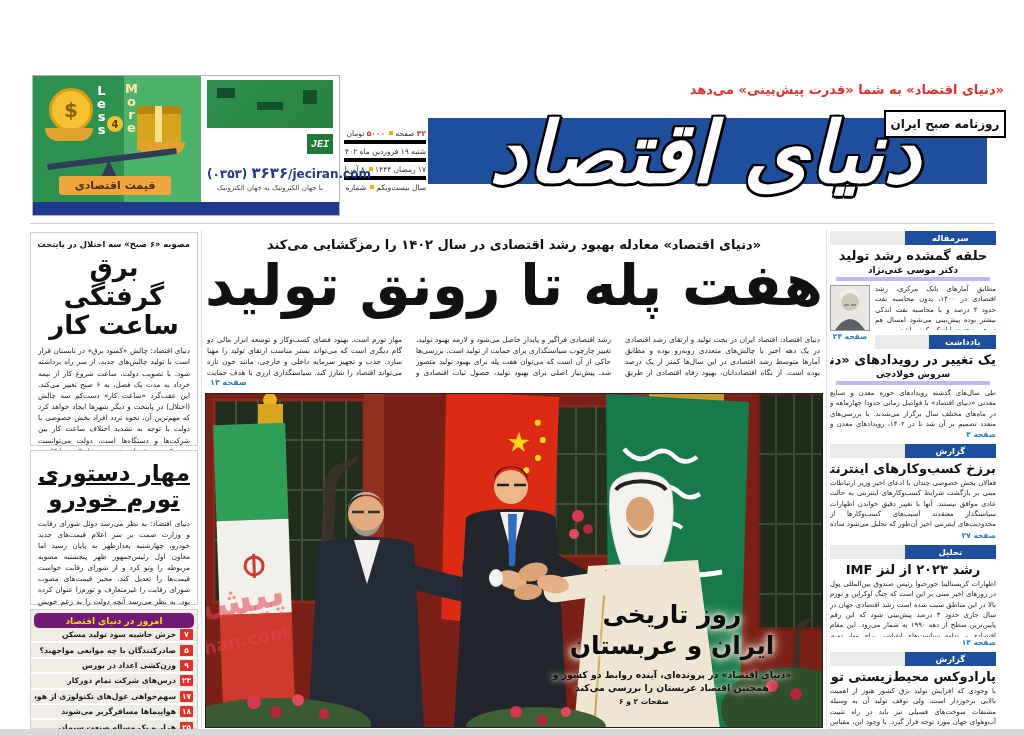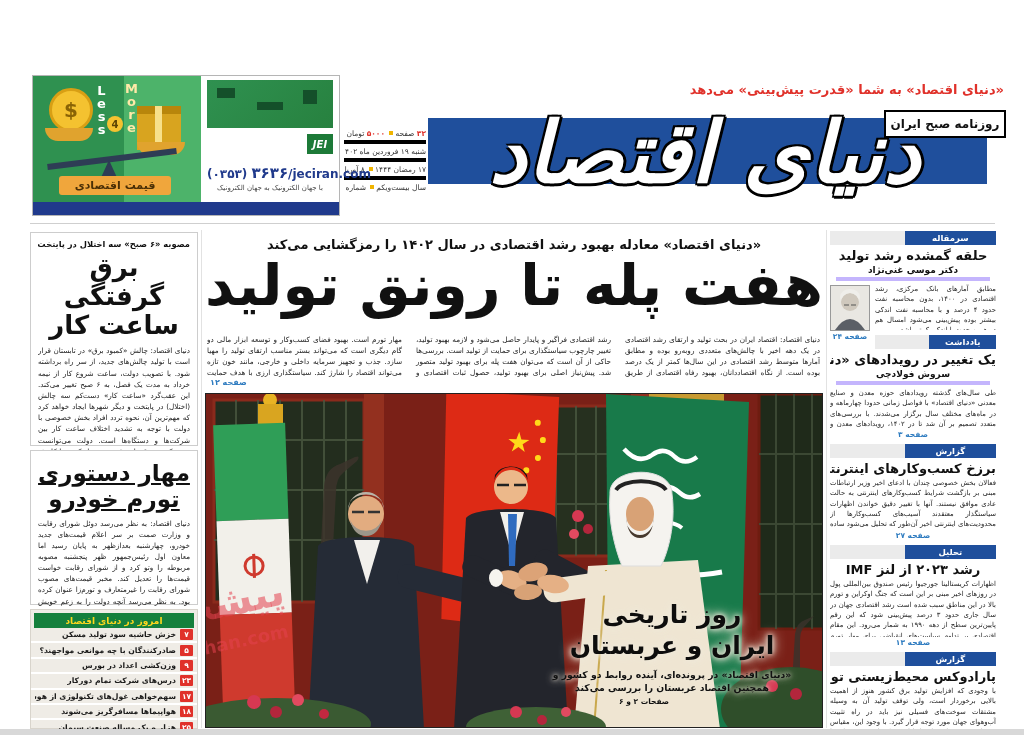--- a/index.html
+++ b/index.html
@@ -34,21 +34,21 @@
         border-right:10px solid transparent;border-bottom:22px solid #2e3d55;}
   .vword{position:absolute;color:#fff;font-weight:bold;font-size:13px;width:13px;line-height:1;word-break:break-all;text-align:center;direction:ltr;}
   .w-less{left:62px;top:8px;} .w-more{left:92px;top:6px;color:#ffe9a8;}
   .circle4{position:absolute;left:74px;top:40px;width:16px;height:16px;border-radius:50%;background:#f4c230;
         color:#5c4404;font-size:10px;font-weight:bold;display:flex;align-items:center;justify-content:center;direction:ltr;}
   .pricetag{position:absolute;left:26px;top:100px;width:112px;height:19px;background:#f0a63c;border-radius:3px;
         color:#4a2f06;font-weight:bold;font-size:11px;display:flex;align-items:center;justify-content:center;}
   .ad-right{flex:1;background:#fff;position:relative;direction:rtl;}
   .pcb{position:absolute;left:6px;top:4px;right:6px;height:48px;background:linear-gradient(135deg,#2f9150,#27813f);}
   .chip{position:absolute;background:#14502a;}
-  .brandrow{position:absolute;top:58px;right:6px;left:6px;display:flex;align-items:center;gap:4px;}
+  .brandrow{position:absolute;top:58px;right:6px;left:6px;display:flex;align-items:center;gap:4px;font-family:Liberation Mono, monospace;}
   .jei{width:26px;height:20px;background:#1d7a38;color:#fff;font-weight:bold;font-style:italic;font-size:10px;
         display:flex;align-items:center;justify-content:center;direction:ltr;}
   .brandfa{color:#1d7a38;font-weight:bold;font-size:12.5px;line-height:1;}
   .branden{color:#777;font-size:6px;direction:ltr;}
   .phonerow{position:absolute;top:88px;right:6px;left:6px;color:#203a8c;font-weight:bold;font-size:12px;white-space:nowrap;direction:ltr;text-align:center;}
   .phonebig{font-size:15px;}
   .adtag{position:absolute;top:108px;right:6px;left:6px;font-size:7px;color:#444;text-align:center;white-space:nowrap;}
   .ad-bottom{height:13px;background:#203a8c;}
   
   .hrule{position:absolute;left:30px;width:965px;top:223px;border-top:1px solid #cfcfcf;}
@@ -59,21 +59,21 @@
   .larticle{position:absolute;left:30px;width:168px;border:1px solid #cdcdcd;box-sizing:border-box;padding:6px 7px;background:#fff;}
   .a1{top:232px;height:214px;} .a2{top:450px;height:155px;}
   .lkicker{font-size:8.3px;font-weight:bold;text-align:center;white-space:nowrap;overflow:hidden;}
   .lhead{font-size:26px;font-weight:900;text-align:center;line-height:1.12;margin:4px 0 5px;}
   .lhead2{font-size:23px;text-decoration:underline;}
   .lbody{font-size:7.2px;line-height:1.55;text-align:justify;color:#222;overflow:hidden;}
   .b1{height:115px;} .b2{height:88px;}
   .pref{color:#2f7cc0;font-weight:bold;font-size:8px;text-align:left;margin-top:1px;}
   
   .todaylist{position:absolute;left:30px;top:609px;width:168px;height:120px;background:#efece6;border:1px solid #d8d4cc;box-sizing:border-box;}
-  .tl-header{height:15px;margin:3px 3px 0;background:#15803d;border-radius:0;color:#ffd71e;
+  .tl-header{height:15px;margin:3px 3px 0;background:#701a75;border-radius:5px;color:#ffd71e;
         font-weight:bold;font-size:9px;display:flex;align-items:center;justify-content:center;}
   .tl-row{height:13.4px;display:flex;align-items:center;gap:4px;padding:0 4px;border-bottom:2px solid #fff;}
   .badge{min-width:13px;height:11px;background:#e0312a;color:#fff;font-size:7.5px;font-weight:bold;
         display:flex;align-items:center;justify-content:center;border-radius:1px;}
   .tl-label{font-size:7.7px;font-weight:bold;color:#1a1a1a;white-space:nowrap;overflow:hidden;}
   
   .mkicker{position:absolute;left:205px;top:237px;width:618px;text-align:center;font-weight:bold;font-size:13px;white-space:nowrap;}
   .mhead{position:absolute;left:205px;top:250px;width:618px;text-align:center;font-weight:900;font-size:57px;
         line-height:1.25;white-space:nowrap;letter-spacing:-1px;}
   .lede{position:absolute;left:207px;top:335px;width:613px;height:54px;column-count:3;column-gap:14px;
@@ -92,21 +92,21 @@
   
   .sidebar{position:absolute;left:830px;top:231px;width:166px;height:499px;overflow:hidden;}
   .sec{margin-bottom:5px;}
   .seclabel{display:flex;height:14px;margin-bottom:3px;}
   .sectab{background:#1f4f9c;color:#fff;font-size:8.5px;font-weight:bold;width:55%;
         display:flex;align-items:center;justify-content:center;}
   .secrest{flex:1;background:#ebebeb;}
   .sectitle{text-align:center;font-weight:900;font-size:13px;margin:1px 0 2px;white-space:nowrap;overflow:hidden;}
   .secauthor{text-align:center;font-weight:bold;font-size:9px;border-bottom:4px solid #c4b5fd;padding-bottom:2px;margin:0 6px 3px;}
   .secbody{font-size:6.9px;line-height:1.5;text-align:justify;color:#222;overflow:hidden;}
-  .secpref{color:#2f7cc0;font-weight:bold;font-size:7.5px;text-align:center;margin-top:1px;}
+  .secpref{color:#2f7cc0;font-weight:bold;font-size:7.5px;text-align:right;margin-top:1px;}
   .portrait{float:left;width:40px;margin:1px 5px 0 0;}
   .portrait svg{display:block;border:1px solid #999;}
   .portrait .secpref{text-align:center;}
   .sb1{height:46px;} .sb2{height:41px;} .sb3{height:52px;} .sb4{height:58px;} .sb5{height:58px;}
 </style>
 </head>
 <body>
 
 <div class="page">
 

